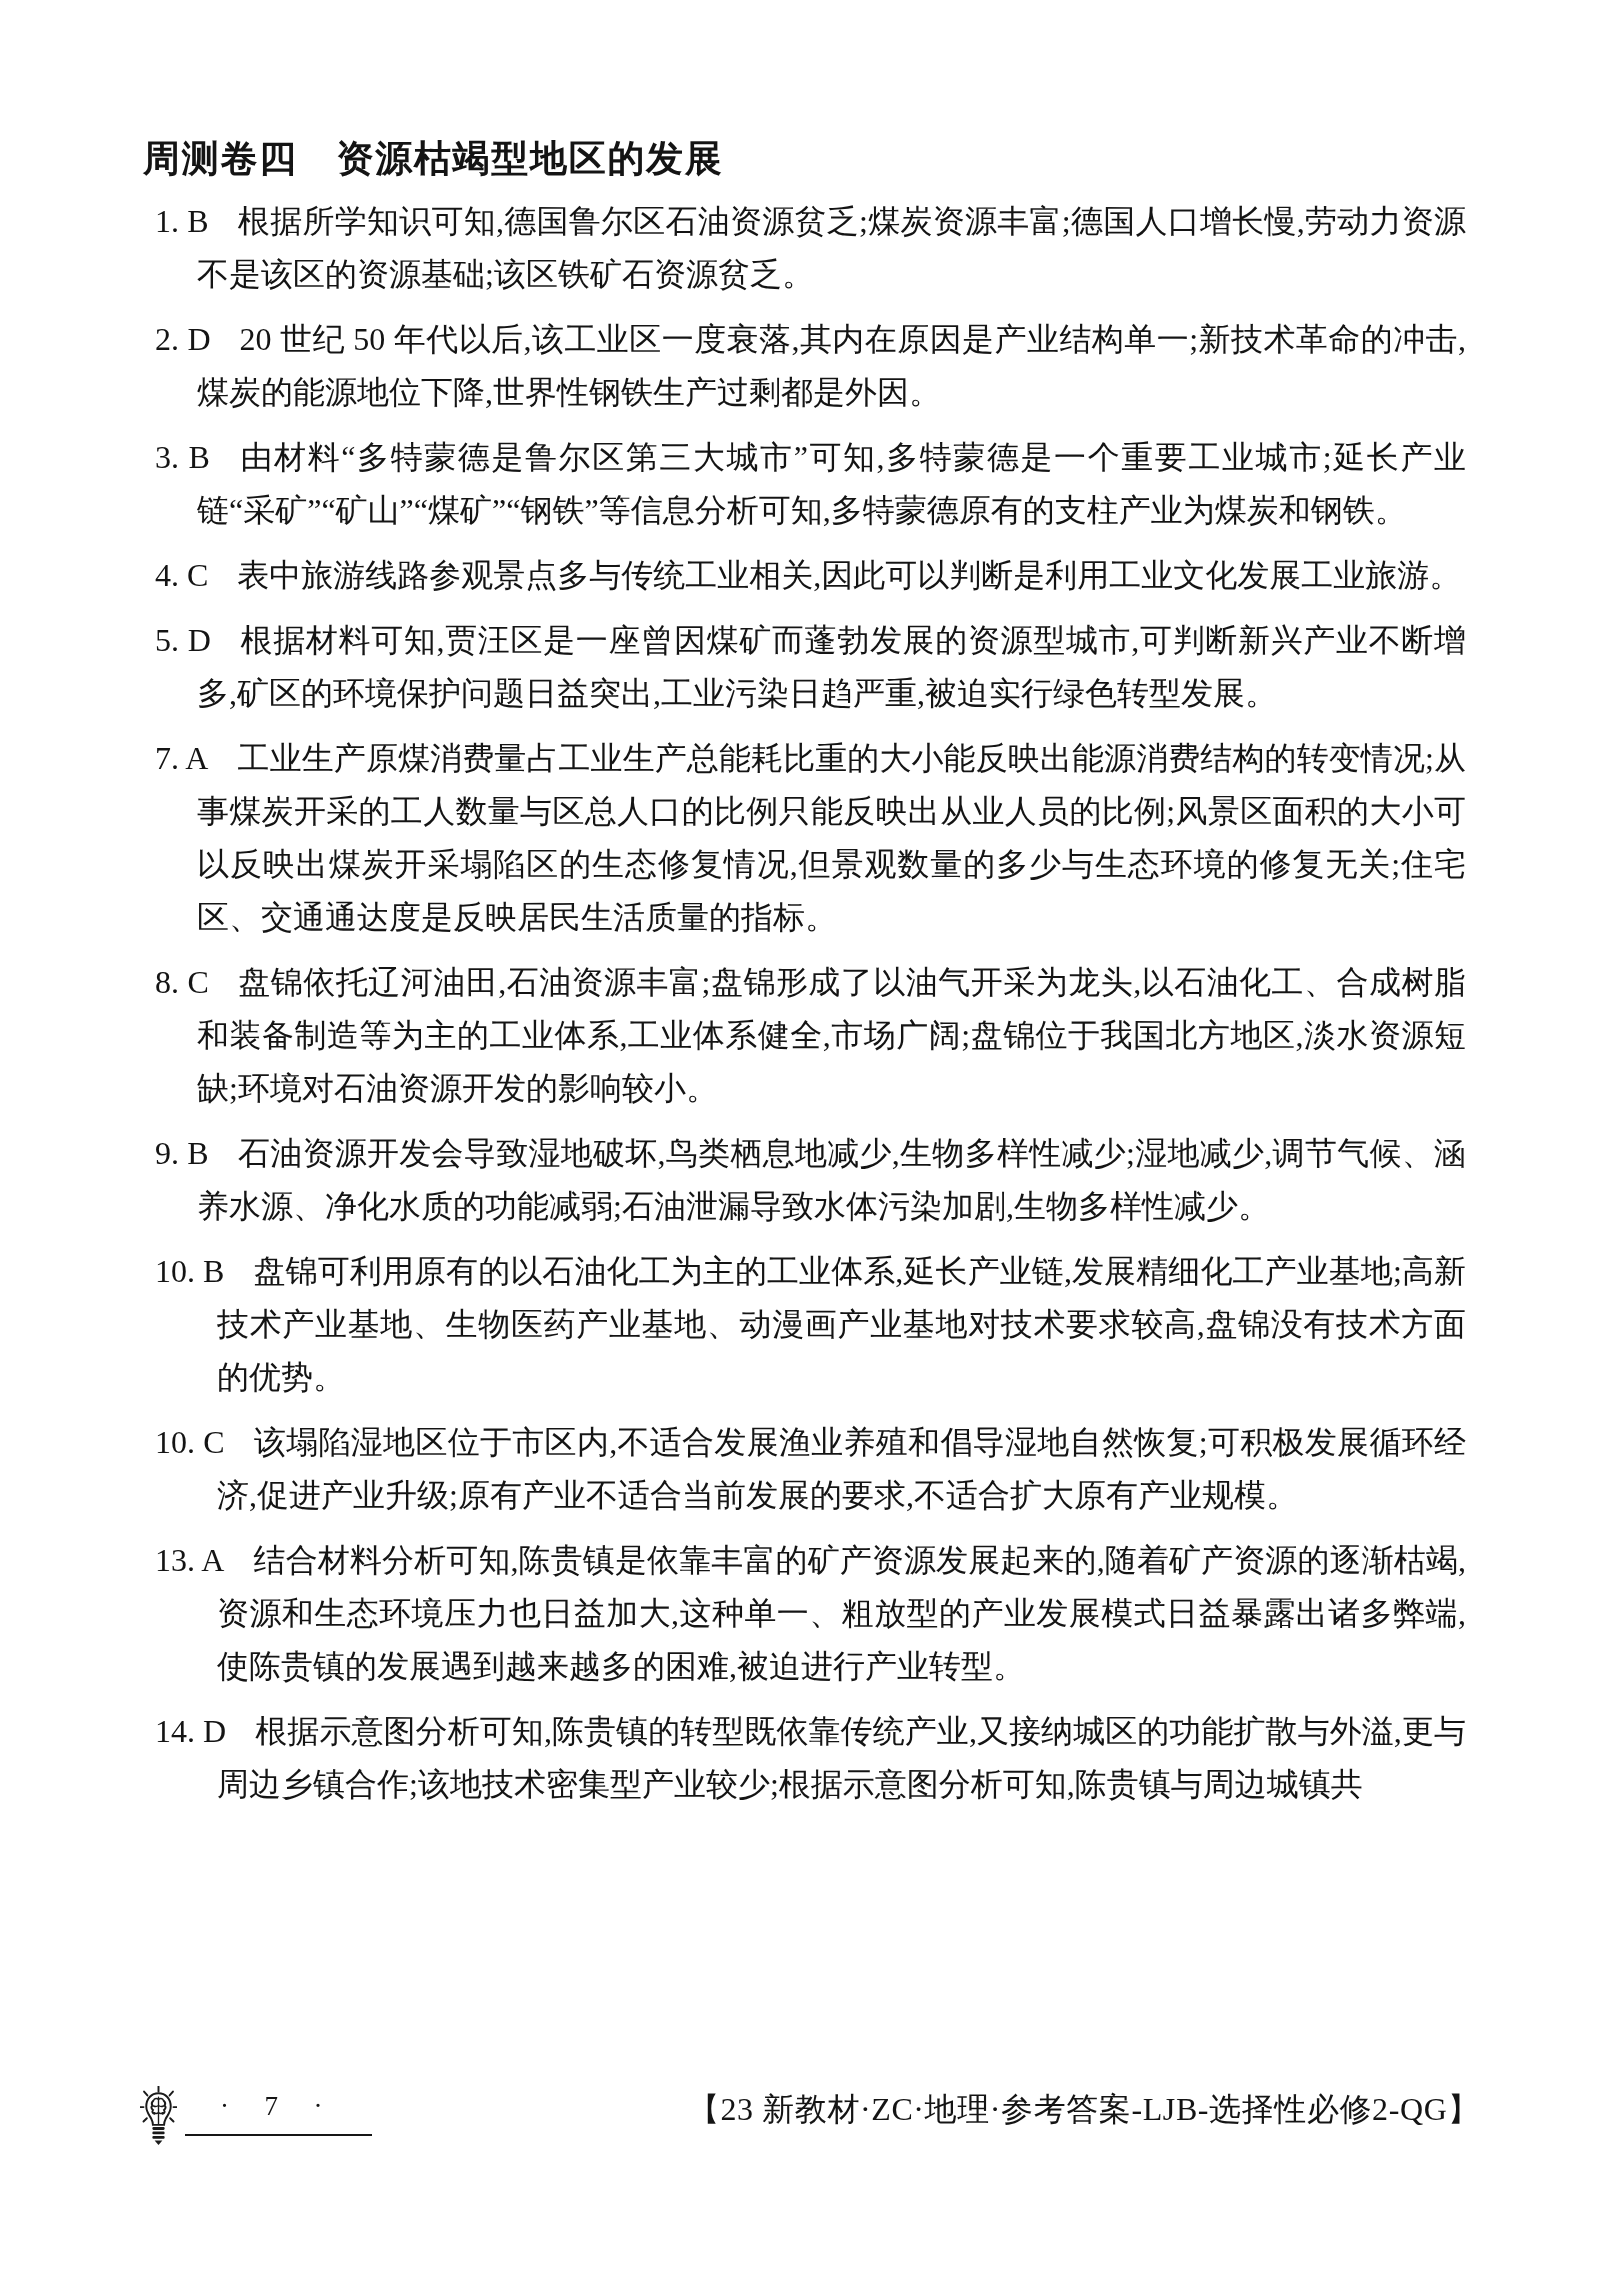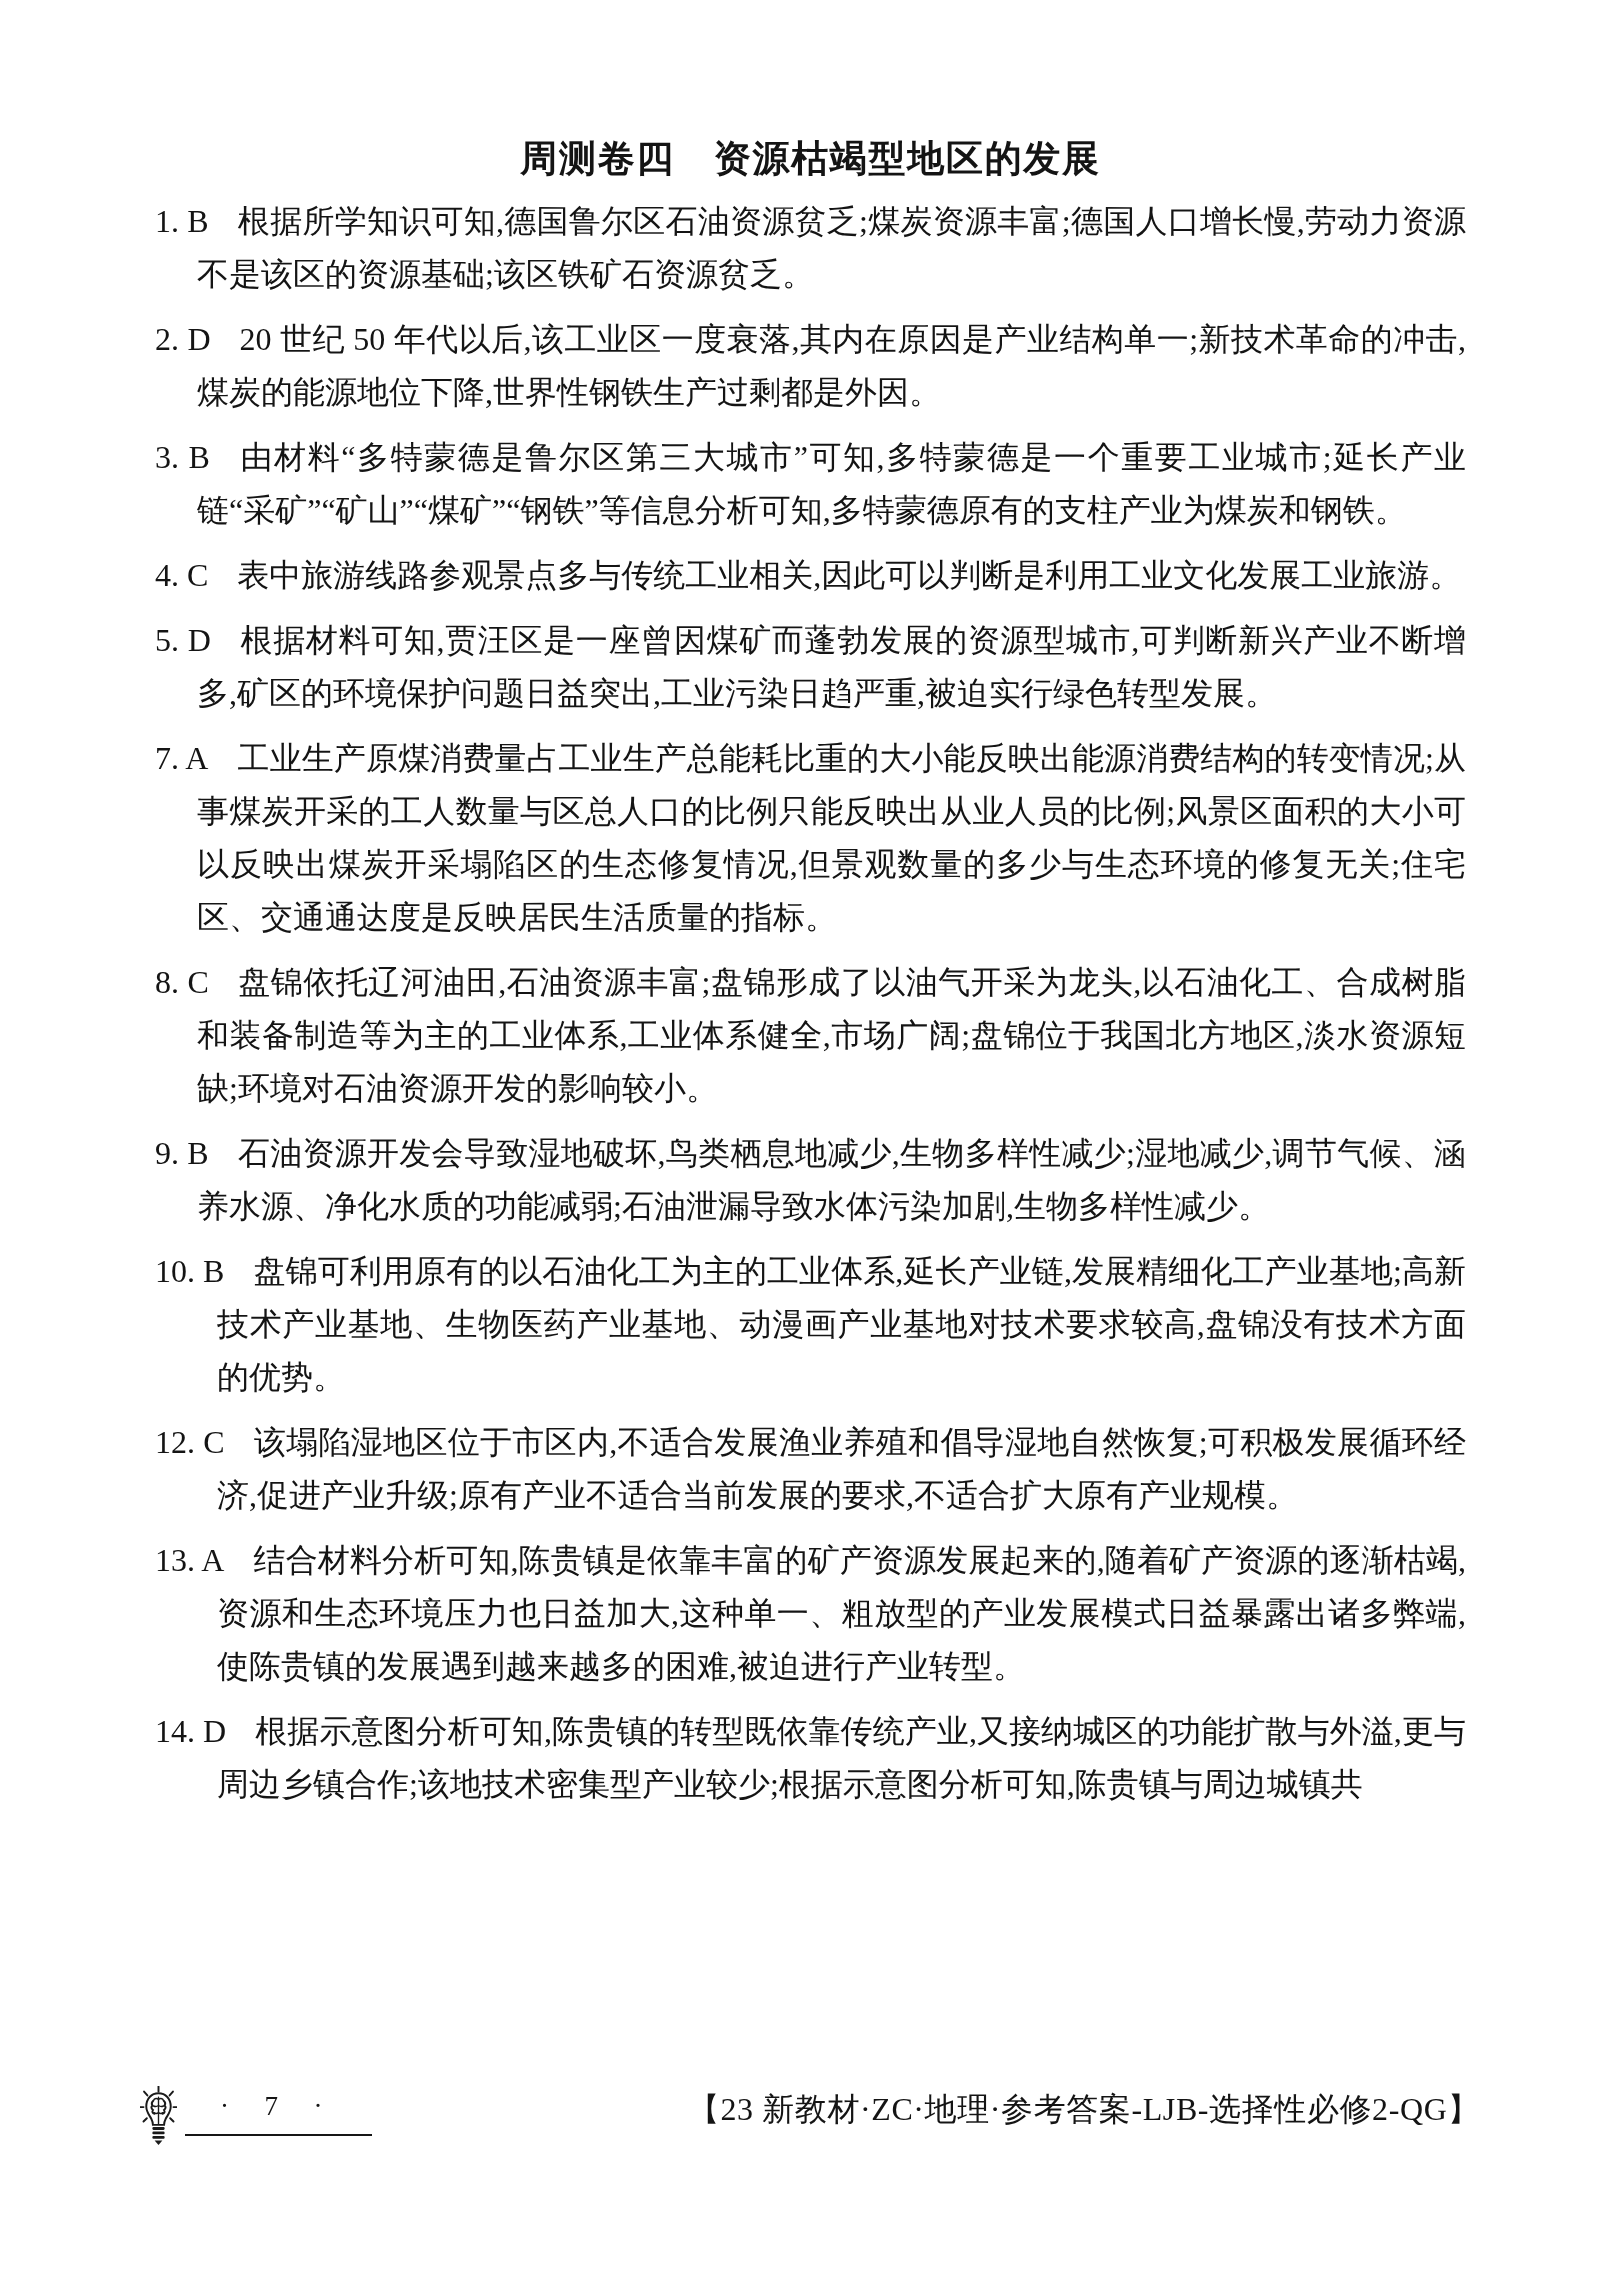--- a/index.html
+++ b/index.html
@@ -12,21 +12,20 @@
     font-family: "Liberation Serif", "DejaVu Serif", serif;
     overflow: hidden;
     margin: 0 auto;
   }
   .content {
     padding: 0 139px 0 143px;
   }
   .title {
     margin: 0;
     padding-top: 138px;
-    text-align: center;
     font-size: 37px;
     font-weight: 700;
     letter-spacing: 1.7px;
     line-height: 1.15;
   }
   .answers {
     margin-top: 14.4px;
     font-size: 32px;
     line-height: 53px;
     text-align: justify;
@@ -90,21 +89,21 @@
     <div class="answers">
       <p class="item"><span class="num">1. B</span><span>根据所学知识可知,德国鲁尔区石油资源贫乏;煤炭资源丰富;德国人口增长慢,劳动力资源不是该区的资源基础;该区铁矿石资源贫乏。</span></p>
       <p class="item"><span class="num">2. D</span><span>20 世纪 50 年代以后,该工业区一度衰落,其内在原因是产业结构单一;新技术革命的冲击,煤炭的能源地位下降,世界性钢铁生产过剩都是外因。</span></p>
       <p class="item"><span class="num">3. B</span><span>由材料“多特蒙德是鲁尔区第三大城市”可知,多特蒙德是一个重要工业城市;延长产业链“采矿”“矿山”“煤矿”“钢铁”等信息分析可知,多特蒙德原有的支柱产业为煤炭和钢铁。</span></p>
       <p class="item"><span class="num">4. C</span><span>表中旅游线路参观景点多与传统工业相关,因此可以判断是利用工业文化发展工业旅游。</span></p>
       <p class="item"><span class="num">5. D</span><span>根据材料可知,贾汪区是一座曾因煤矿而蓬勃发展的资源型城市,可判断新兴产业不断增多,矿区的环境保护问题日益突出,工业污染日趋严重,被迫实行绿色转型发展。</span></p>
       <p class="item"><span class="num">7. A</span><span>工业生产原煤消费量占工业生产总能耗比重的大小能反映出能源消费结构的转变情况;从事煤炭开采的工人数量与区总人口的比例只能反映出从业人员的比例;风景区面积的大小可以反映出煤炭开采塌陷区的生态修复情况,但景观数量的多少与生态环境的修复无关;住宅区、交通通达度是反映居民生活质量的指标。</span></p>
       <p class="item"><span class="num">8. C</span><span>盘锦依托辽河油田,石油资源丰富;盘锦形成了以油气开采为龙头,以石油化工、合成树脂和装备制造等为主的工业体系,工业体系健全,市场广阔;盘锦位于我国北方地区,淡水资源短缺;环境对石油资源开发的影响较小。</span></p>
       <p class="item"><span class="num">9. B</span><span>石油资源开发会导致湿地破坏,鸟类栖息地减少,生物多样性减少;湿地减少,调节气候、涵养水源、净化水质的功能减弱;石油泄漏导致水体污染加剧,生物多样性减少。</span></p>
       <p class="item wide"><span class="num">10. B</span><span>盘锦可利用原有的以石油化工为主的工业体系,延长产业链,发展精细化工产业基地;高新技术产业基地、生物医药产业基地、动漫画产业基地对技术要求较高,盘锦没有技术方面的优势。</span></p>
-      <p class="item wide"><span class="num">12. C</span><span>该塌陷湿地区位于市区内,不适合发展渔业养殖和倡导湿地自然恢复;可积极发展循环经济,促进产业升级;原有产业不适合当前发展的要求,不适合扩大原有产业规模。</span></p>
+      <p class="item wide"><span class="num">10. C</span><span>该塌陷湿地区位于市区内,不适合发展渔业养殖和倡导湿地自然恢复;可积极发展循环经济,促进产业升级;原有产业不适合当前发展的要求,不适合扩大原有产业规模。</span></p>
       <p class="item wide"><span class="num">13. A</span><span>结合材料分析可知,陈贵镇是依靠丰富的矿产资源发展起来的,随着矿产资源的逐渐枯竭,资源和生态环境压力也日益加大,这种单一、粗放型的产业发展模式日益暴露出诸多弊端,使陈贵镇的发展遇到越来越多的困难,被迫进行产业转型。</span></p>
       <p class="item wide"><span class="num">14. D</span><span>根据示意图分析可知,陈贵镇的转型既依靠传统产业,又接纳城区的功能扩散与外溢,更与周边乡镇合作;该地技术密集型产业较少;根据示意图分析可知,陈贵镇与周边城镇共</span></p>
     </div>
   </div>
 
   <div class="footer">
     <span class="bulb">
       <svg width="37" height="60" viewBox="0 0 66 108" xmlns="http://www.w3.org/2000/svg">
         <g stroke="#1a1a1a" stroke-width="3.5" fill="none" stroke-linecap="round">
 

